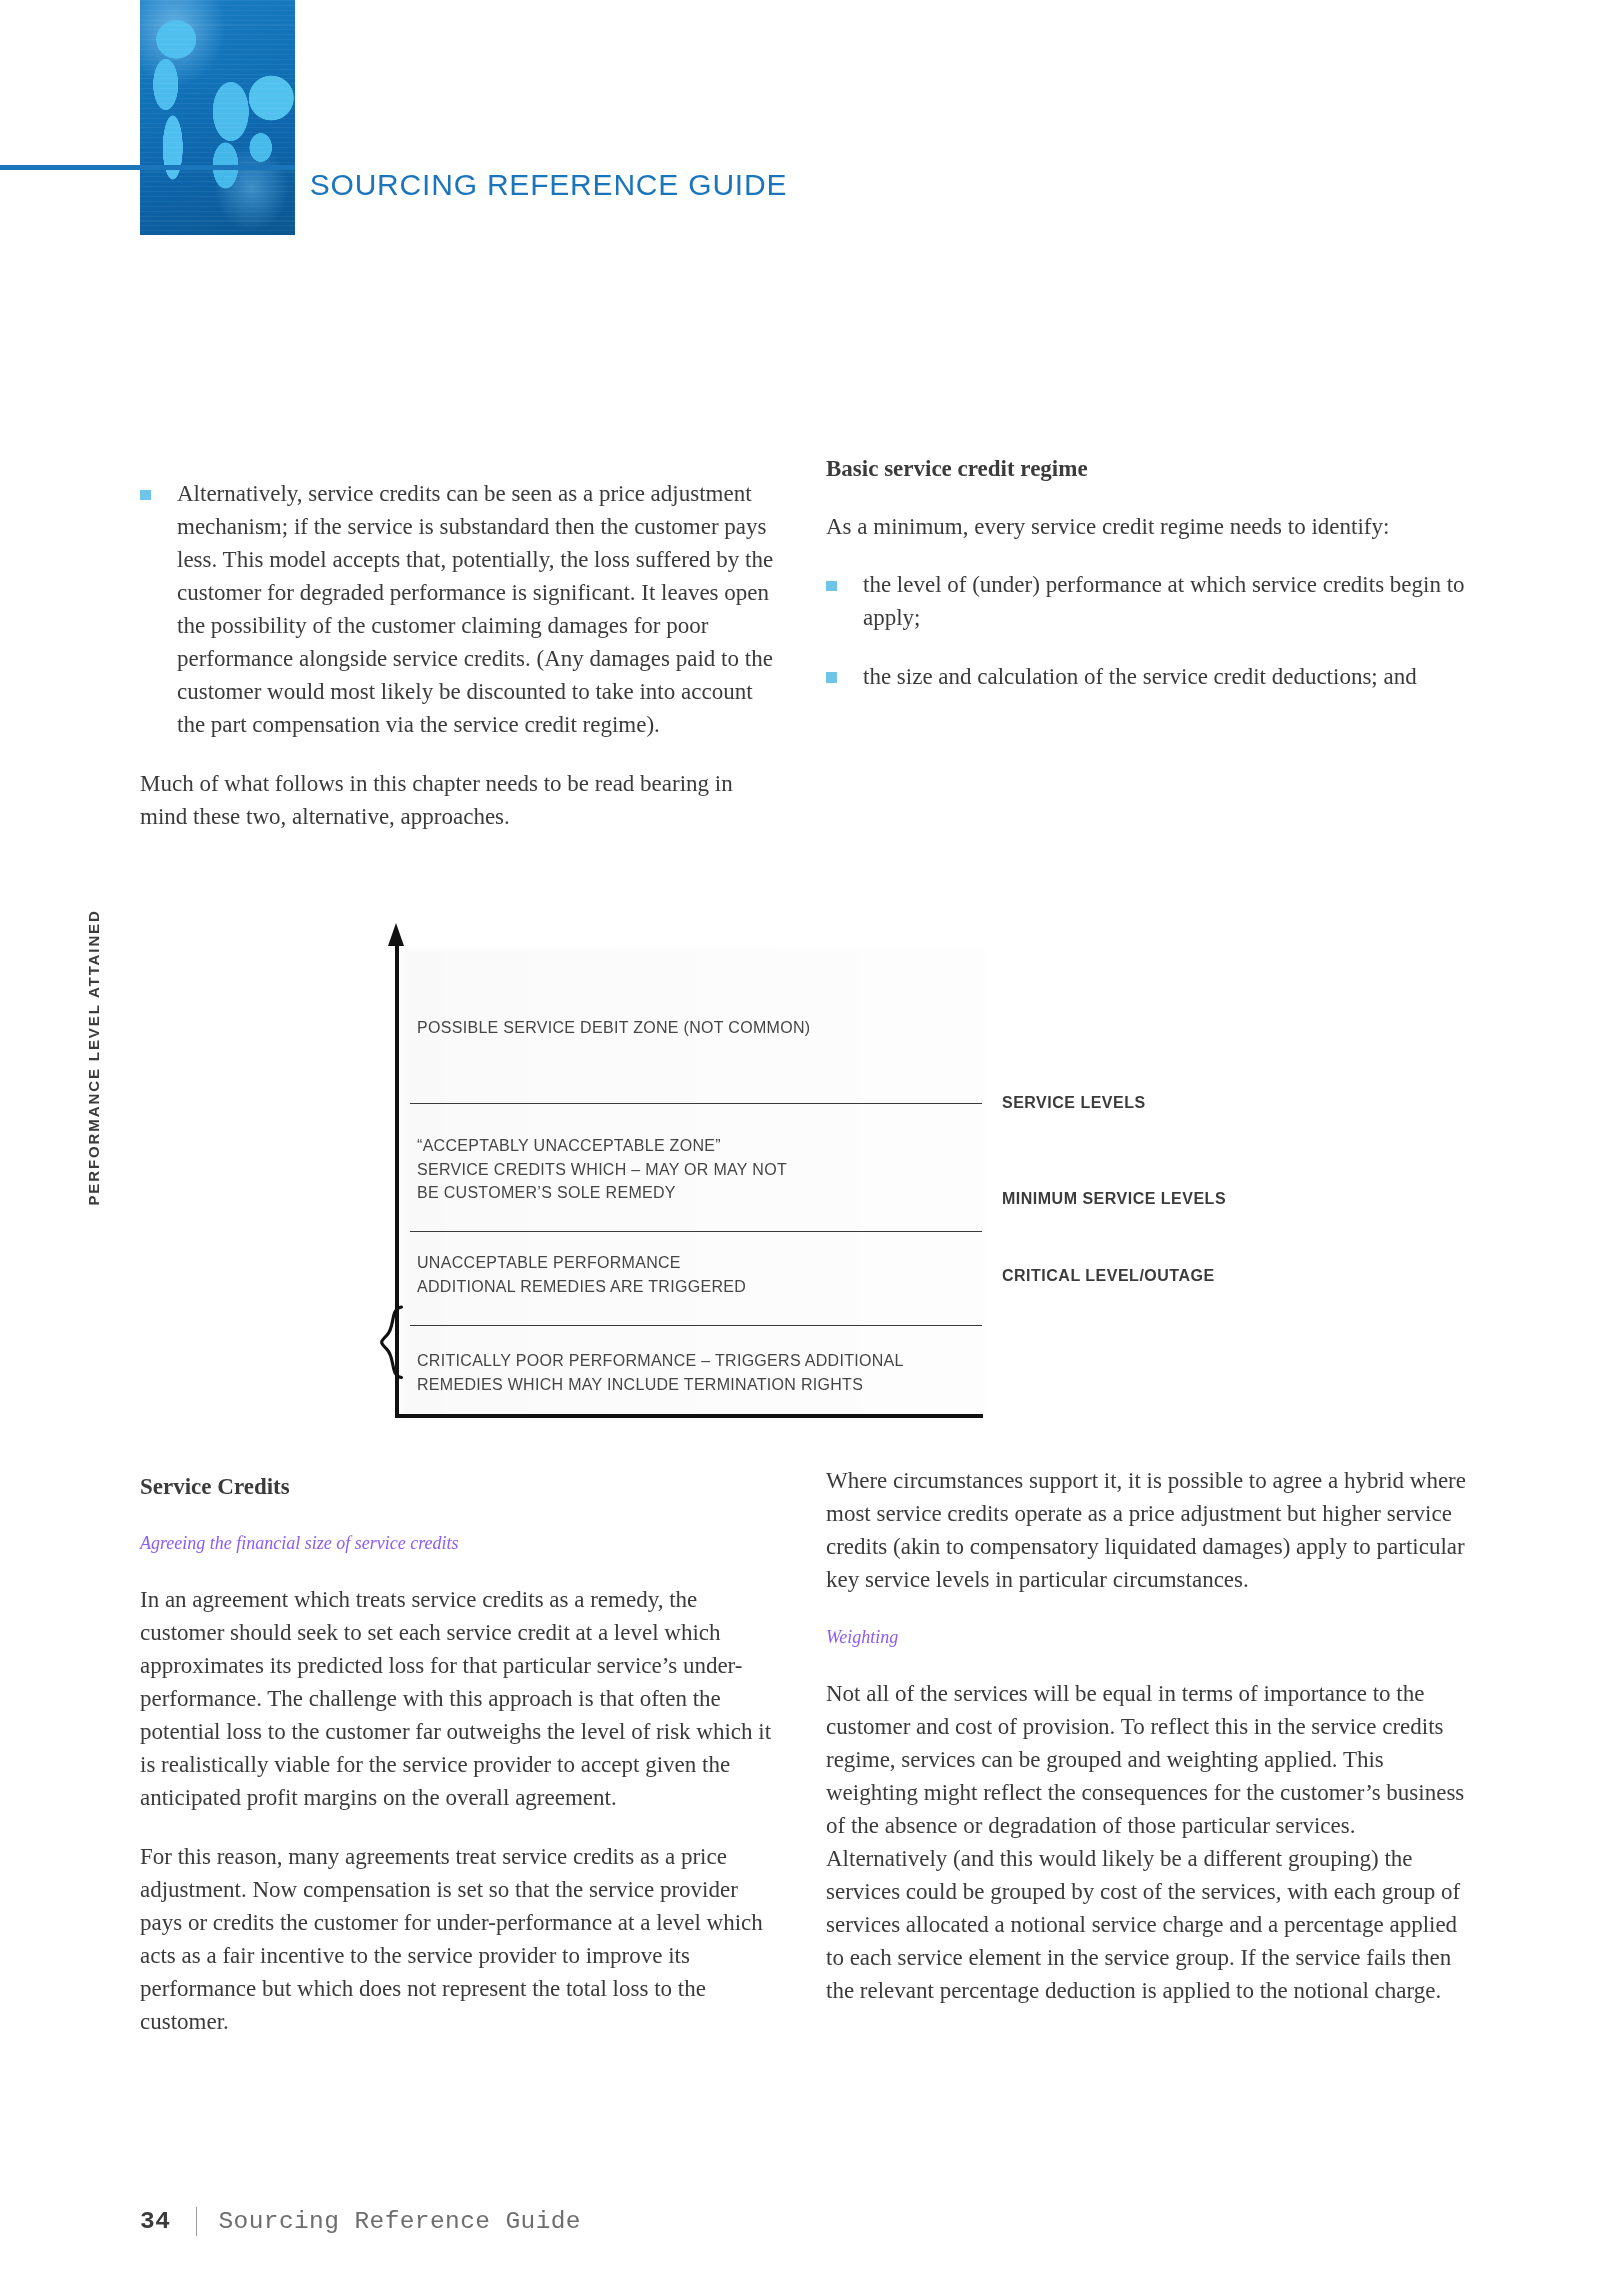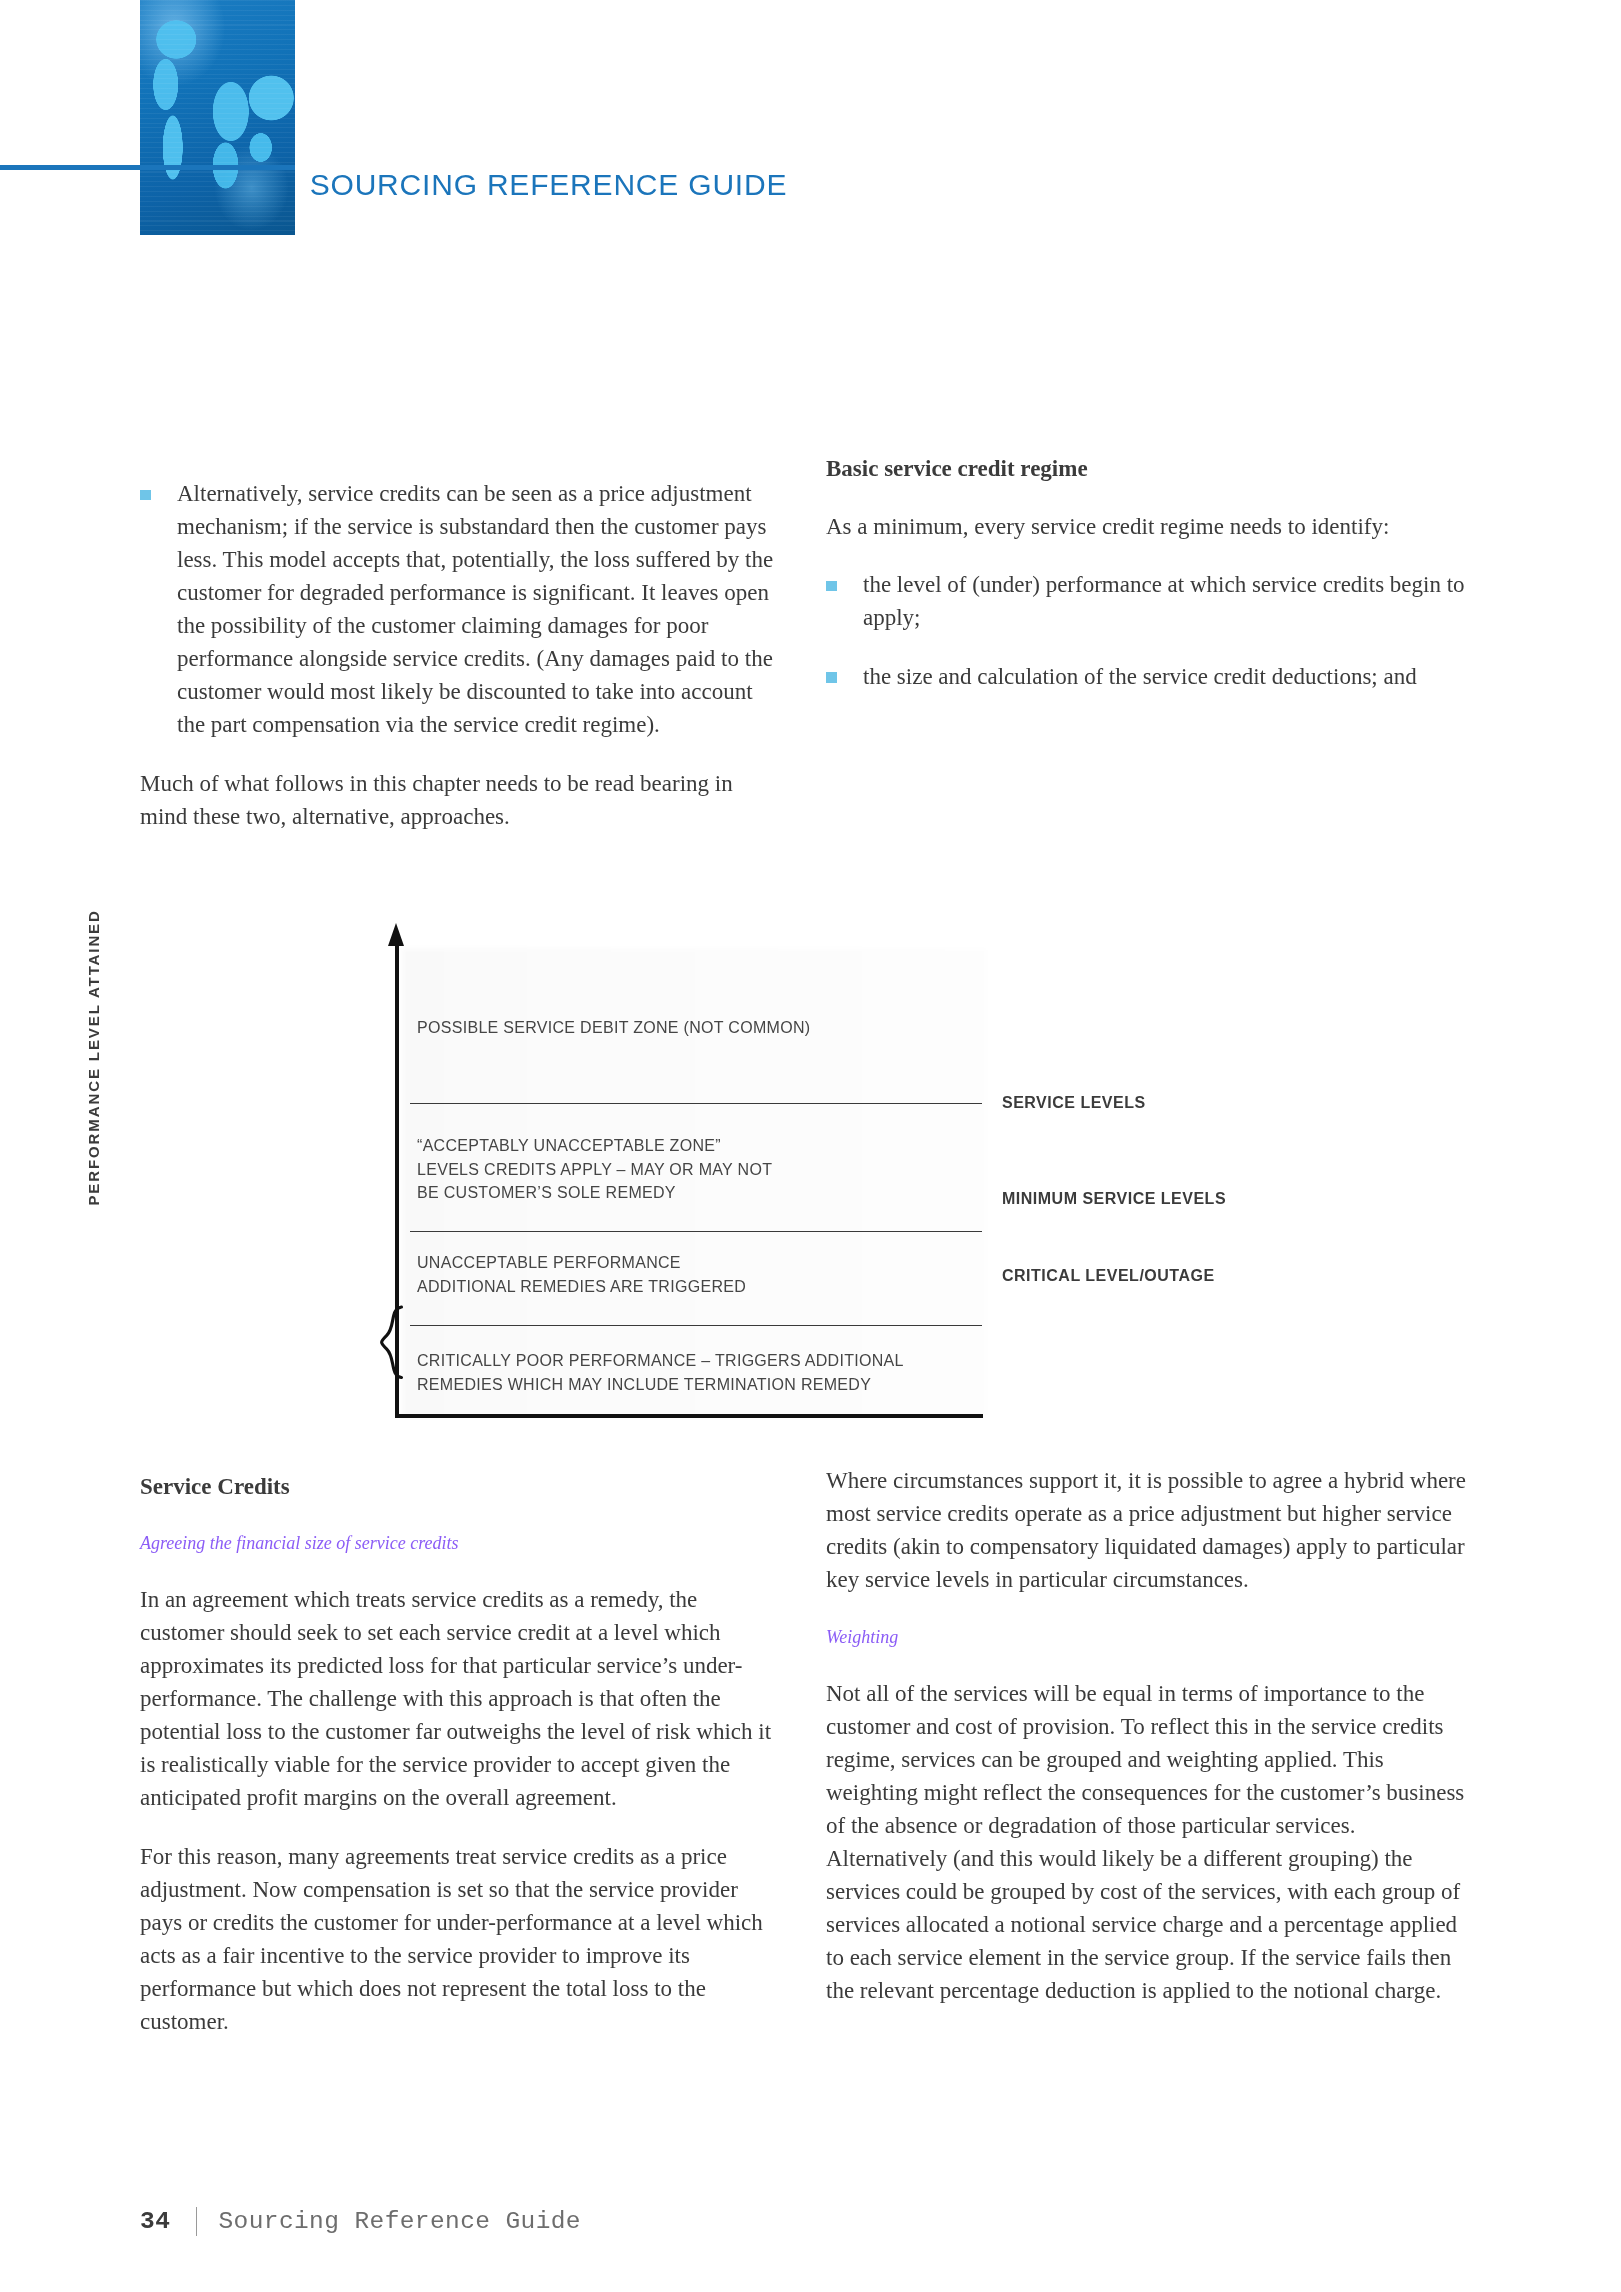--- a/index.html
+++ b/index.html
@@ -301,34 +301,34 @@
   <svg class="brace" viewBox="0 0 28 95">
     <path d="M26 2 C14 4, 20 22, 11 31 C4 38, 4 38, 11 45 C20 54, 14 72, 26 74" fill="none" stroke="#111" stroke-width="3.2" stroke-linecap="round"></path>
   </svg>
 
   <div class="zone-text" style="left:74px; top:95px;">POSSIBLE SERVICE DEBIT ZONE (NOT COMMON)</div>
 
   <div class="level-line" style="top:182px; width:572px;"></div>
   <div class="level-label" style="left:659px; top:173px;">SERVICE LEVELS</div>
 
   <div class="zone-text" style="left:74px; top:179px; transform:translateY(34px);">“ACCEPTABLY UNACCEPTABLE ZONE”</div>
-  <div class="zone-text" style="left:74px; top:179px; transform:translateY(58px);">LEVELS CREDITS APPLY – MAY OR MAY NOT</div>
+  <div class="zone-text" style="left:74px; top:179px; transform:translateY(58px);">SERVICE CREDITS WHICH – MAY OR MAY NOT</div>
   <div class="zone-text" style="left:74px; top:179px; transform:translateY(81px);">BE CUSTOMER’S SOLE REMEDY</div>
 
   <div class="level-line" style="top:310px; width:572px;"></div>
   <div class="level-label" style="left:659px; top:269px;">MINIMUM SERVICE LEVELS</div>
 
   <div class="zone-text" style="left:74px; top:330px;">UNACCEPTABLE PERFORMANCE</div>
   <div class="zone-text" style="left:74px; top:354px;">ADDITIONAL REMEDIES ARE TRIGGERED</div>
 
   <div class="level-line" style="top:404px; width:572px;"></div>
   <div class="level-label" style="left:659px; top:346px;">CRITICAL LEVEL/OUTAGE</div>
 
   <div class="zone-text" style="left:74px; top:428px;">CRITICALLY POOR PERFORMANCE – TRIGGERS ADDITIONAL</div>
-  <div class="zone-text" style="left:74px; top:452px;">REMEDIES WHICH MAY INCLUDE TERMINATION REMEDY</div>
+  <div class="zone-text" style="left:74px; top:452px;">REMEDIES WHICH MAY INCLUDE TERMINATION RIGHTS</div>
 </div>
 
 <div class="col col-left" style="top:1464px;margin-top:8px;">
   <h3 class="sub">Service Credits</h3>
   <h4 class="italic">Agreeing the financial size of service credits</h4>
   <p class="body">In an agreement which treats service credits as a remedy, the customer should seek to set each service credit at a level which approximates its predicted loss for that particular service’s under-performance. The challenge with this approach is that often the potential loss to the customer far outweighs the level of risk which it is realistically viable for the service provider to accept given the anticipated profit margins on the overall agreement.</p>
   <p class="body">For this reason, many agreements treat service credits as a price adjustment. Now compensation is set so that the service provider pays or credits the customer for under-performance at a level which acts as a fair incentive to the service provider to improve its performance but which does not represent the total loss to the customer.</p>
 </div>
 
 <div class="col col-right" style="top:1464px;">

